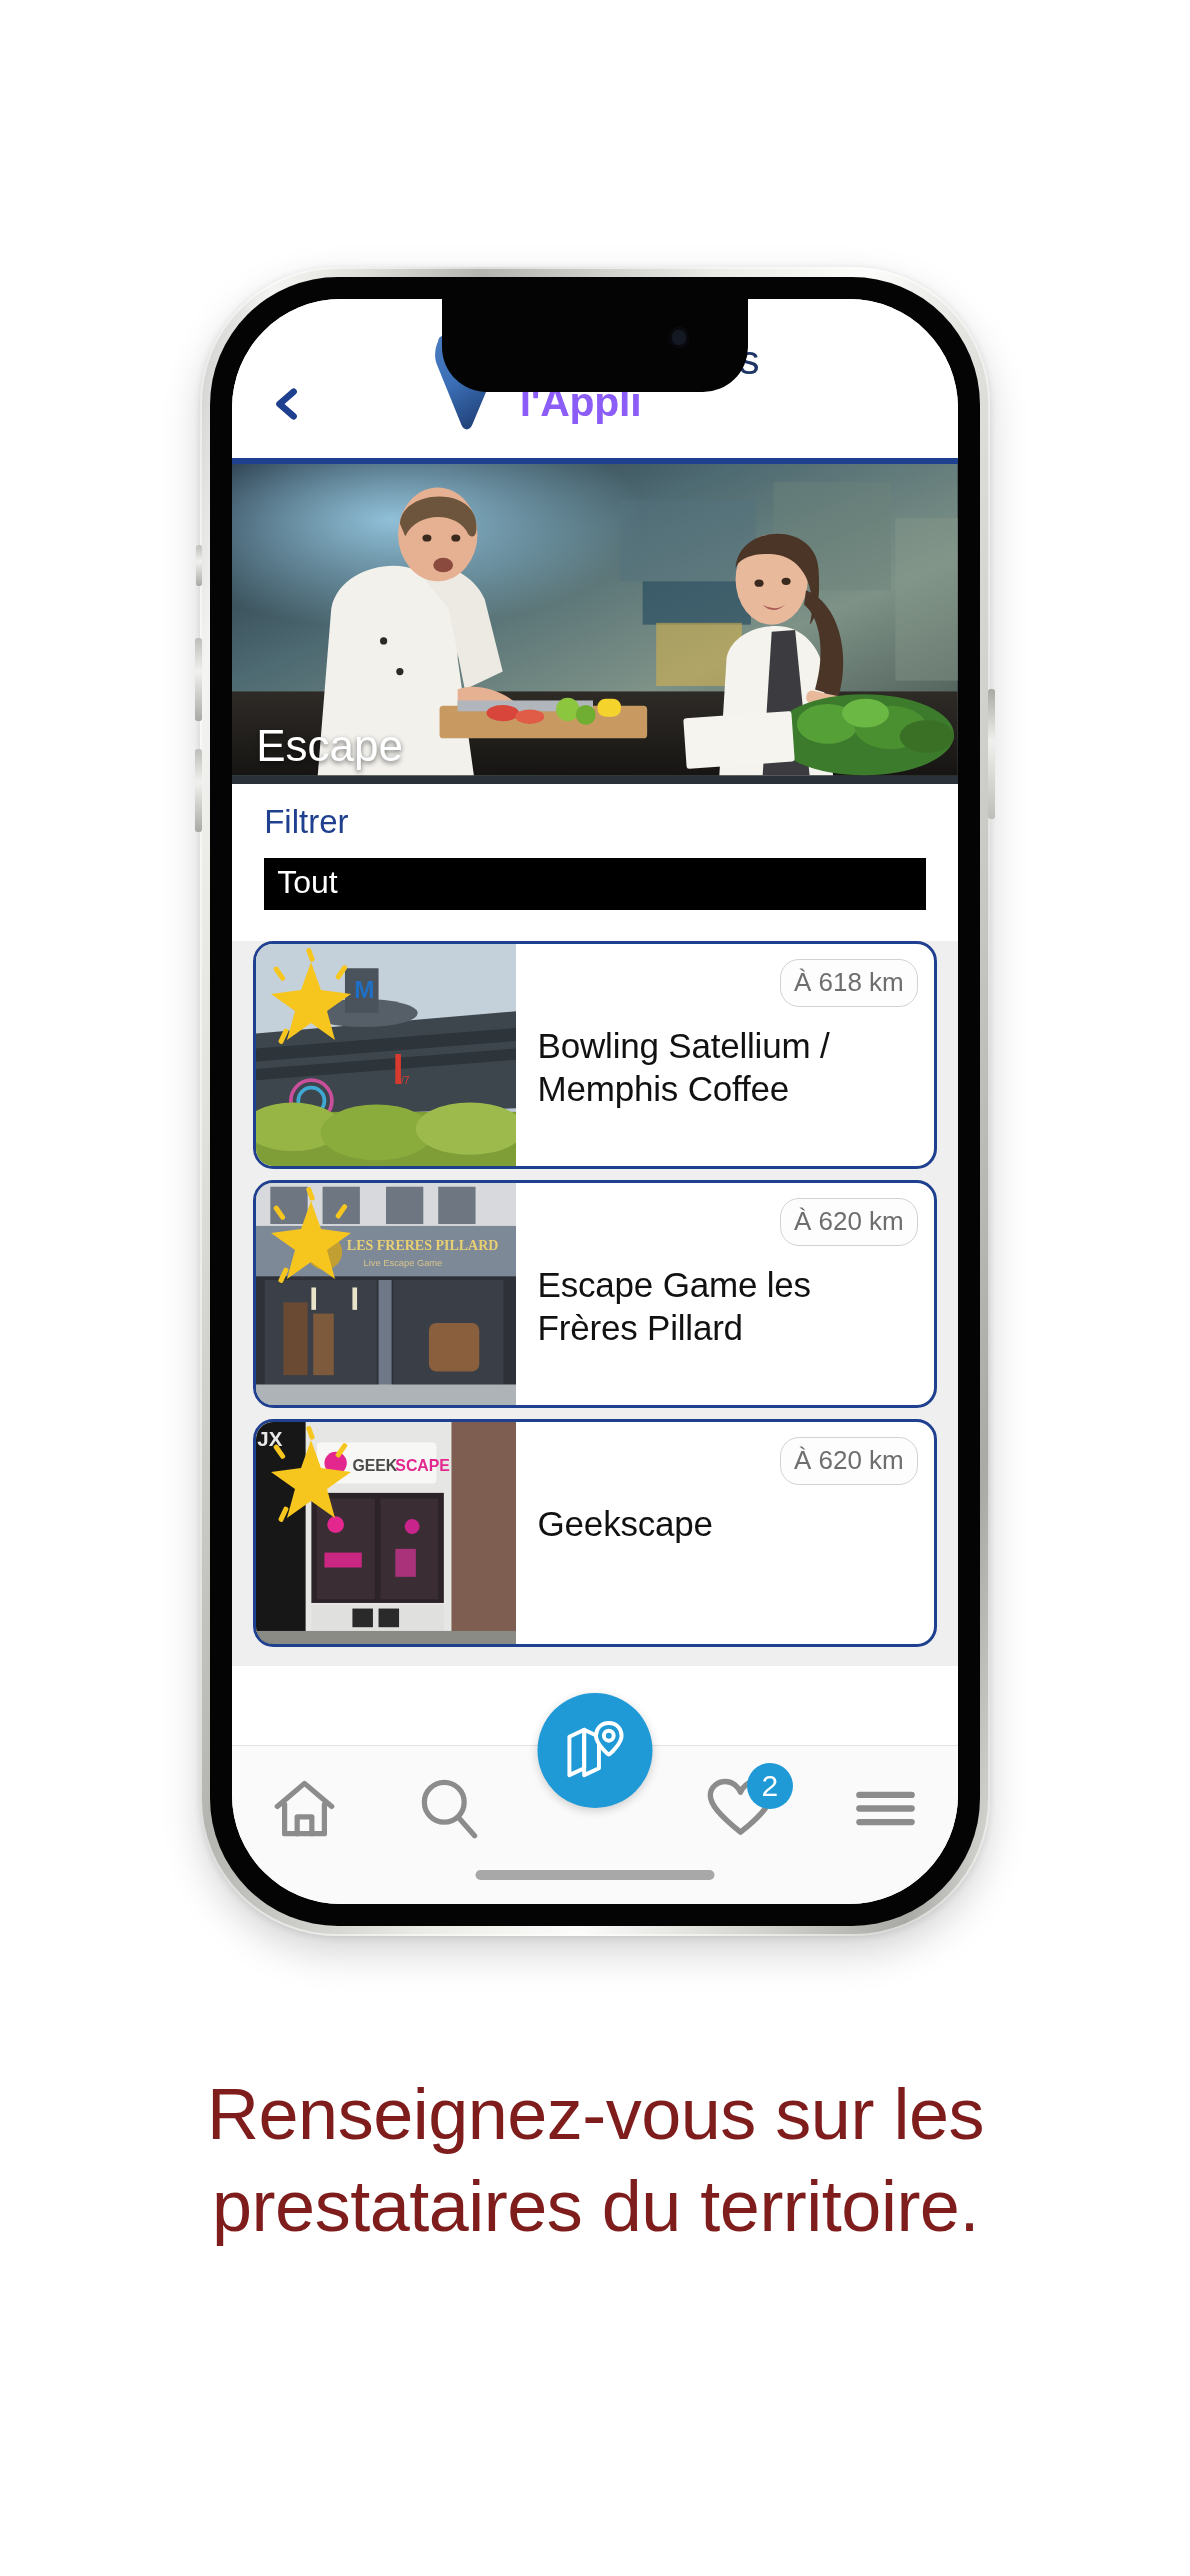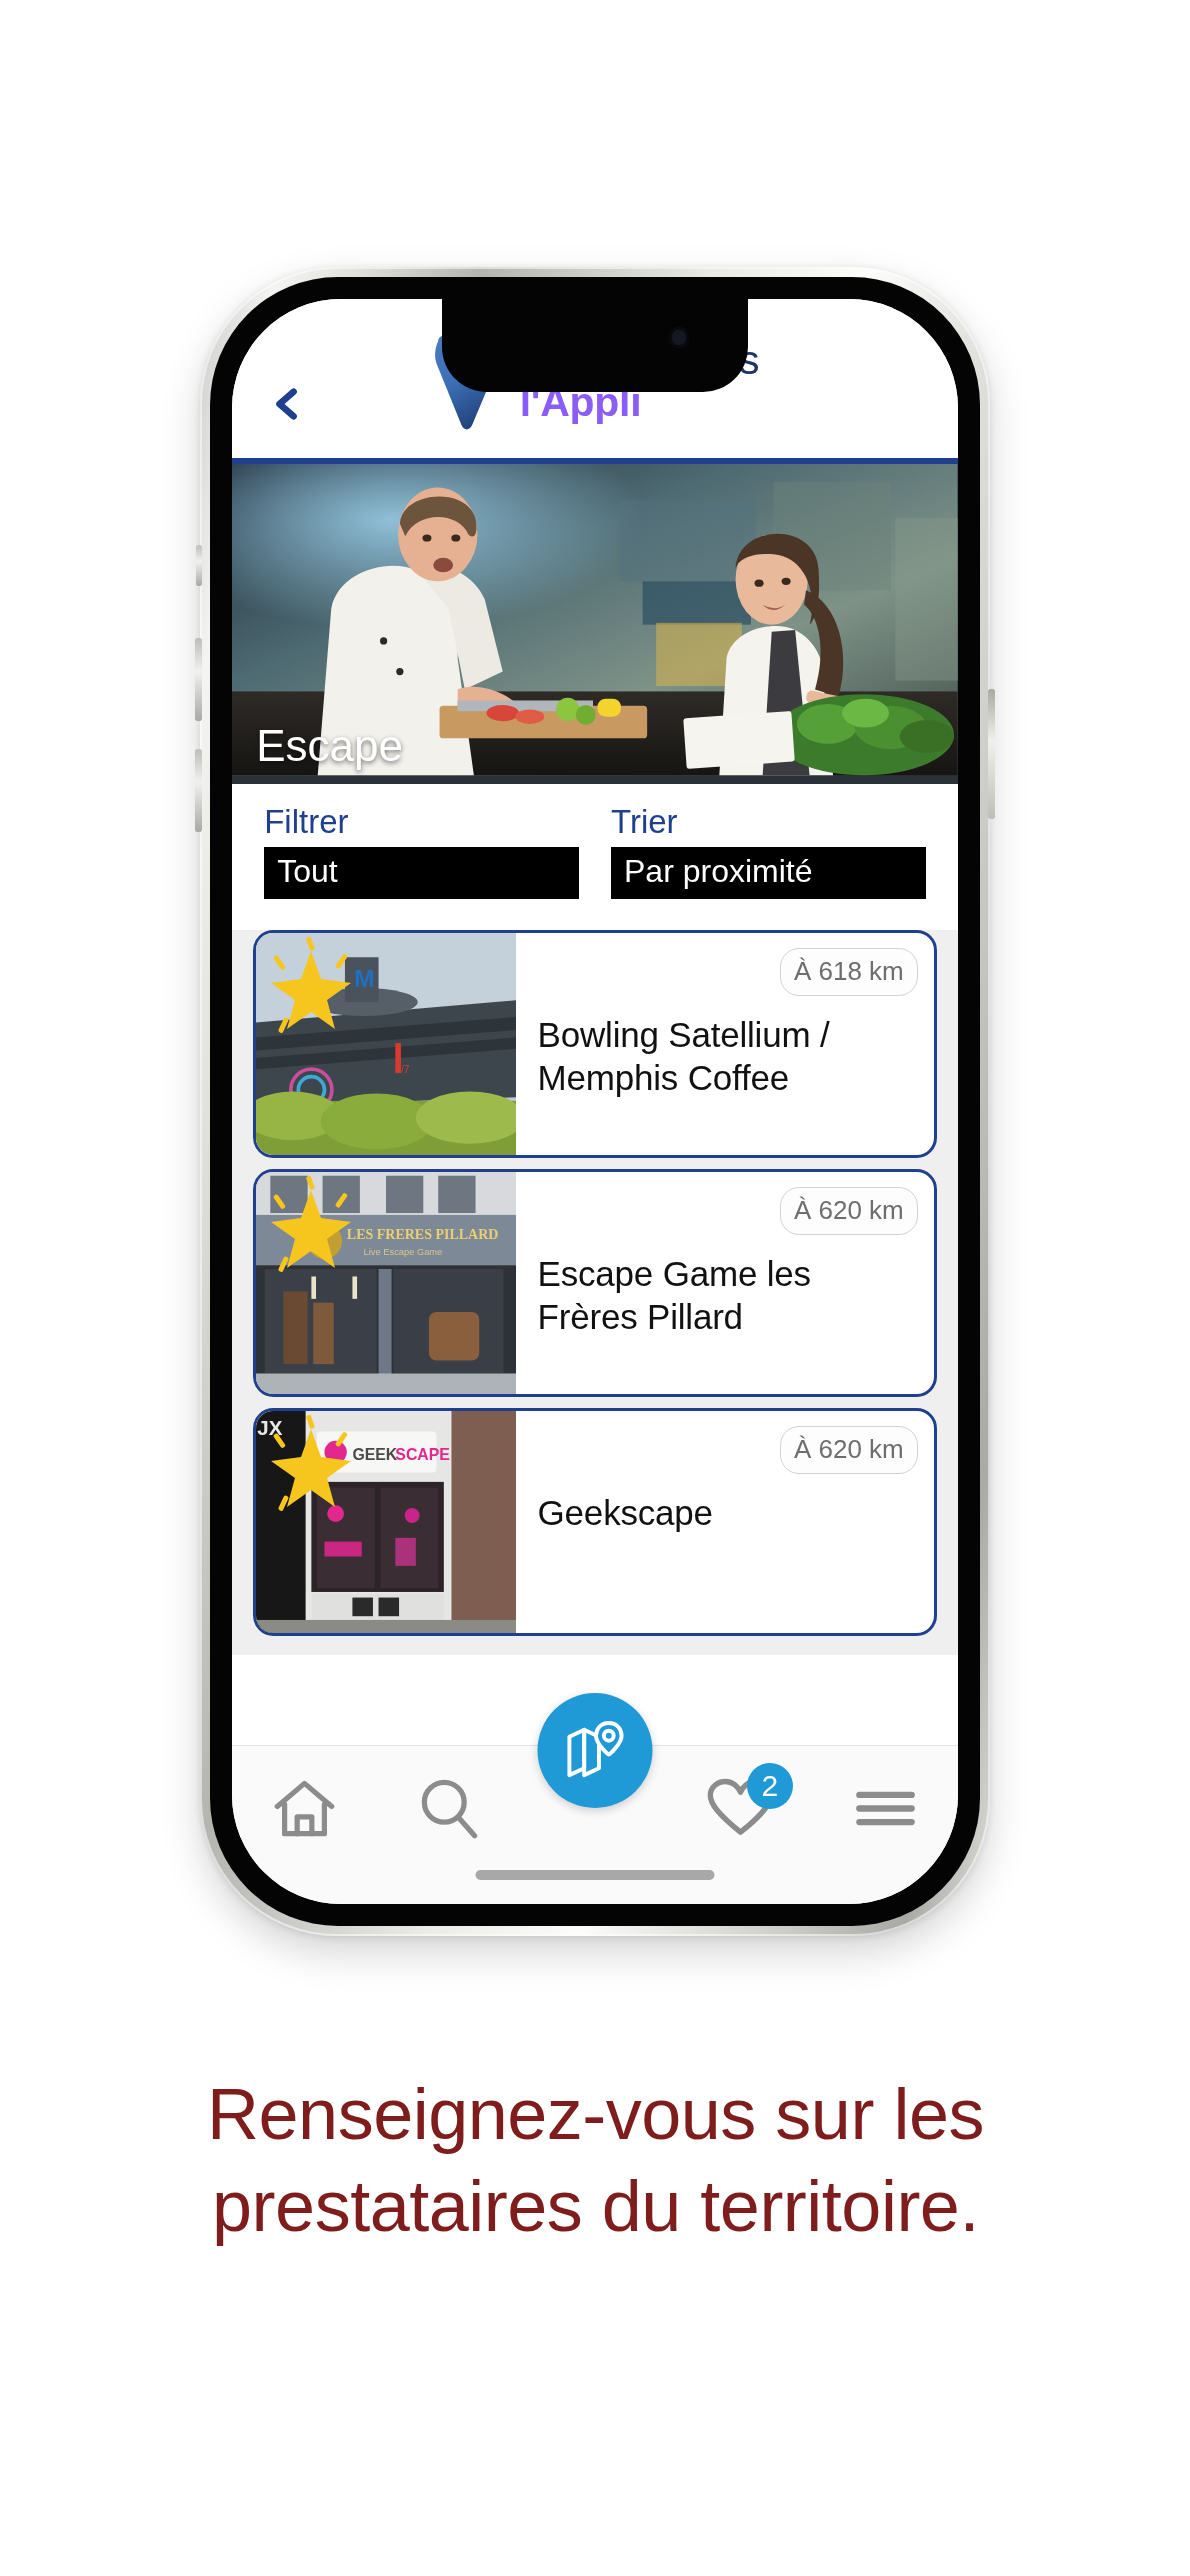--- a/index.html
+++ b/index.html
@@ -82,21 +82,21 @@
     position:absolute; left:24px; bottom:13px;
     color:#ffffff; font-size:44px; font-weight:400;
     text-shadow:0 1.9px 5.6px rgba(0,0,0,.55);
   }
 
   
   .filter-bar {
     display:flex; padding:18.5px 32px 20.4px 32px; gap:32px; background:#ffffff;
   }
   .filter-col { flex:1 1 0; min-width:0; }
-  .filter-label { font-size:33px; color:#1f3f8f; margin-bottom:6px; }
+  .filter-label { font-size:33px; color:#1f3f8f; margin-bottom:17px; }
   .filter-select {
     background:#000000; color:#ffffff; font-size:32px;
     padding:8.3px 13px 10.2px 13px; border:0; width:100%;
     font-family:"Liberation Sans", sans-serif;
     appearance:none; -webkit-appearance:none; border-radius:0;
     cursor:pointer; line-height:1.05;
   }
 
   
   .list-area { background:#efefef; padding:0 0 7.4px 0; }
@@ -291,26 +291,20 @@
         <div class="hero-title">Escape</div>
       </div>
 
       <div class="filter-bar">
         <div class="filter-col">
           <div class="filter-label">Filtrer</div>
           <select class="filter-select">
             <option>Tout</option>
           </select>
         </div>
-        <div class="filter-col">
-          <div class="filter-label">Trier</div>
-          <select class="filter-select">
-            <option>Par proximité</option>
-          </select>
-        </div>
       </div>
 
       <div class="list-area">
 
         <div class="card">
           <div class="card-thumb">
             <svg viewBox="0 0 280 238" preserveAspectRatio="xMidYMid slice" style="position:absolute;inset:0;width:100%;height:100%">
               <rect width="280" height="238" fill="#b9c6d2"></rect>
               <rect y="0" width="280" height="96" fill="#c4d0da"></rect>
               <path d="M0 96 L280 72 L280 176 L0 186 Z" fill="#3e464d"></path>

